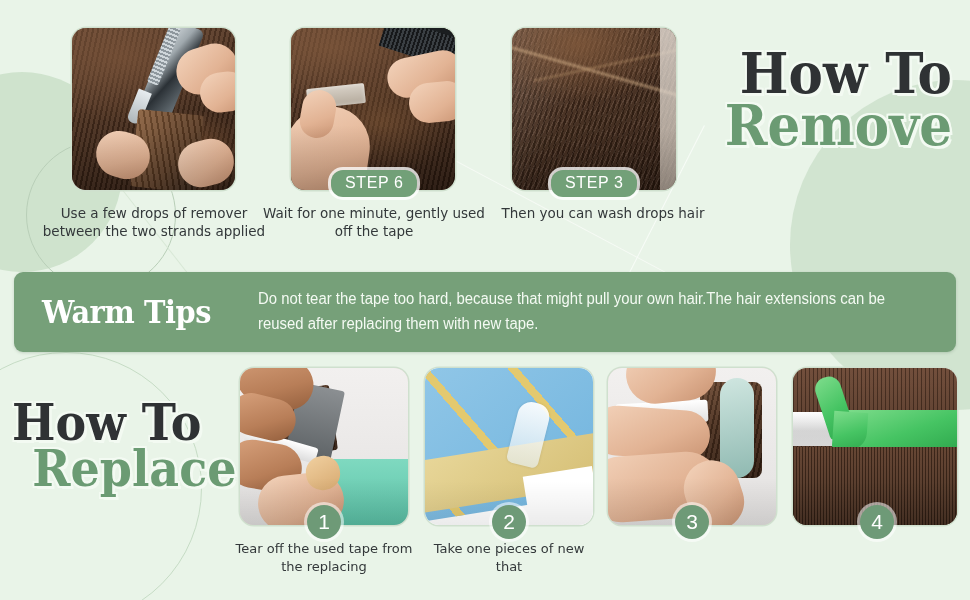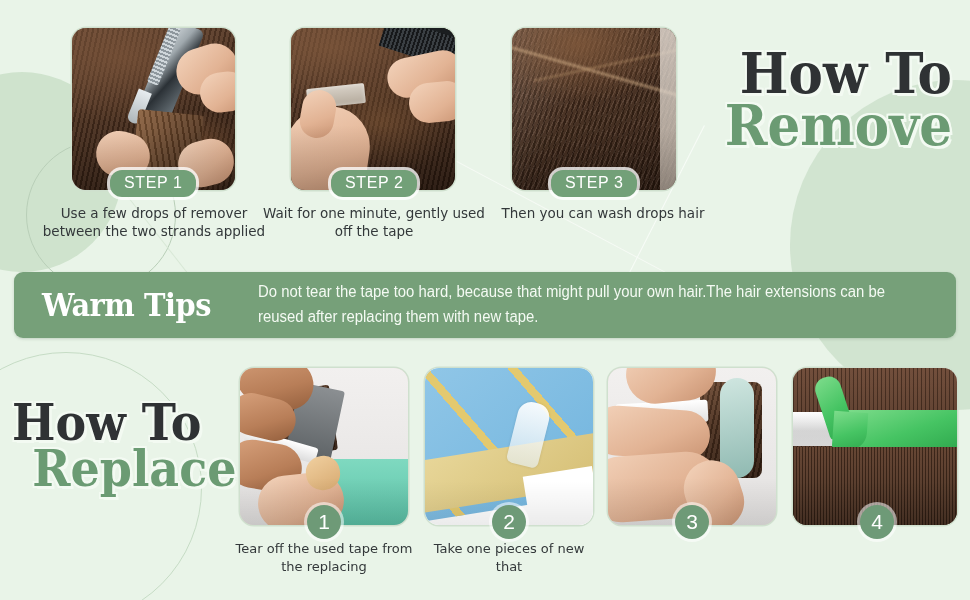--- a/index.html
+++ b/index.html
@@ -157,21 +157,21 @@
        2px 2px 0 #f3faf2, -2px 2px 0 #f3faf2,
        2px -2px 0 #f3faf2, -2px -2px 0 #f3faf2,
        3px 3px 0 #f3faf2;
   }
   #head-replace .l2 { padding-left: 22px; }
 
   
   #warm-tips-banner {
     position: absolute;
     left: 14px; top: 272px;
-    width: 942px; height: 66px;
+    width: 942px; height: 80px;
     background: #76a079;
     border-radius: 9px;
     display: flex;
     align-items: center;
     box-shadow: 0 1px 3px rgba(80,110,82,.25);
   }
   #warm-tips-title {
     font-family: "DejaVu Serif", serif;
     font-weight: bold;
     font-size: 31px;
@@ -242,42 +242,41 @@
 
     <div style="position:absolute; left:104px; top:18px; width:62px; height:46px; border-radius:26px; transform:rotate(-18deg);" class="skin"></div>
     <div style="position:absolute; left:128px; top:44px; width:48px; height:40px; border-radius:22px; transform:rotate(-8deg);" class="skin"></div>
 
     <div style="position:absolute; left:62px; top:84px; width:66px; height:78px; transform:rotate(6deg); border-radius:4px;" class="hair-mid"></div>
 
     <div style="position:absolute; left:24px; top:104px; width:54px; height:46px; border-radius:24px; transform:rotate(16deg);" class="skin"></div>
     <div style="position:absolute; left:106px; top:112px; width:56px; height:46px; border-radius:24px; transform:rotate(-14deg);" class="skin"></div>
     <div class="layer" style="background:linear-gradient(180deg, rgba(0,0,0,0) 62%, rgba(0,0,0,.18) 100%);"></div>
   </div>
-  <div class="step-badge" style="left:110px; top:170px;">STEP 1</div>
   <div class="caption" style="left:36px; top:205px; width:236px;">Use a few drops of remover between the two strands applied</div>
 
   <div class="photo" style="left:291px; top:28px; width:164px; height:162px;">
     <div class="layer hair-dark"></div>
     <div class="layer" style="background:
         radial-gradient(ellipse 120% 60% at 25% 12%, rgba(125,86,58,.75) 0%, rgba(0,0,0,0) 62%),
         radial-gradient(ellipse 70% 50% at 55% 58%, rgba(140,95,58,.45) 0%, rgba(0,0,0,0) 65%);"></div>
 
     <div style="position:absolute; left:92px; top:-10px; width:88px; height:42px; transform:rotate(18deg);" class="comb"></div>
     <div style="position:absolute; left:92px; top:-14px; width:88px; height:14px; transform:rotate(18deg); background:#1b1e20;"></div>
 
     <div style="position:absolute; left:16px; top:58px; width:58px; height:20px; transform:rotate(-6deg); background:linear-gradient(180deg,#d9d2c8,#b4aa9c); border-radius:2px; box-shadow:inset 0 0 4px rgba(255,255,255,.5);"></div>
 
     <div style="position:absolute; left:96px; top:26px; width:76px; height:40px; border-radius:22px; transform:rotate(-12deg);" class="skin"></div>
     <div style="position:absolute; left:118px; top:54px; width:58px; height:40px; border-radius:22px; transform:rotate(-6deg);" class="skin"></div>
 
     <div style="position:absolute; left:-6px; top:78px; width:84px; height:92px; border-radius:44px 40px 20px 20px; transform:rotate(8deg);" class="skin"></div>
     <div style="position:absolute; left:10px; top:62px; width:34px; height:48px; border-radius:18px; transform:rotate(10deg);" class="skin"></div>
     <div class="layer" style="background:linear-gradient(180deg, rgba(0,0,0,0) 60%, rgba(0,0,0,.2) 100%);"></div>
   </div>
-  <div class="step-badge" style="left:331px; top:170px;">STEP 2</div>
+  <div class="step-badge" style="left:331px; top:170px;">STEP 6</div>
   <div class="caption" style="left:262px; top:205px; width:224px;">Wait for one minute, gently used off the tape</div>
 
   <div class="photo" style="left:512px; top:28px; width:164px; height:162px;">
     <div class="layer hair-dark"></div>
     <div class="layer" style="background:
         repeating-linear-gradient(118deg, rgba(255,255,255,.07) 0 1px, rgba(0,0,0,.1) 1px 4px);"></div>
     <div class="layer" style="background:
         radial-gradient(ellipse 100% 60% at 40% 10%, rgba(128,88,58,.8) 0%, rgba(0,0,0,0) 60%),
         linear-gradient(118deg, rgba(255,255,255,.12) 0%, rgba(0,0,0,0) 40%);"></div>
 

